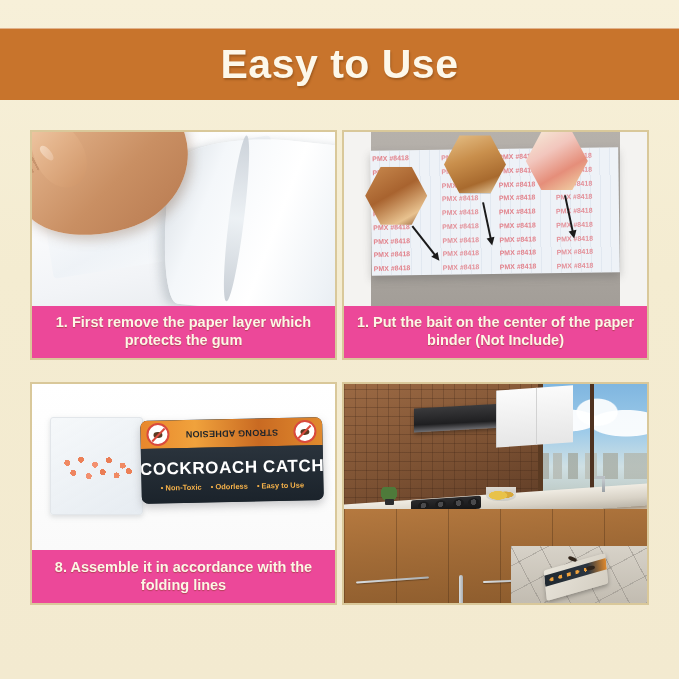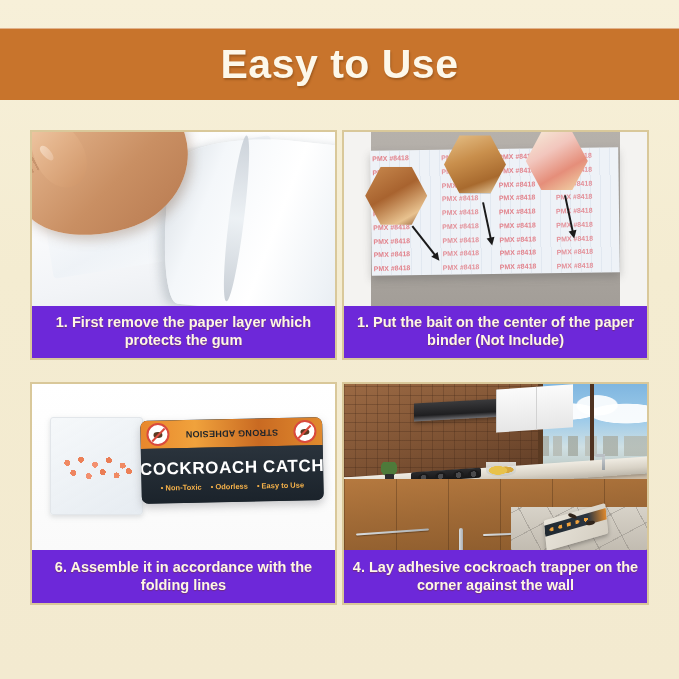--- a/index.html
+++ b/index.html
@@ -67,21 +67,21 @@
     overflow: hidden;
   }
   .step-photo {
     position: relative;
     flex: 1 1 auto;
     overflow: hidden;
     background: #ffffff;
   }
   .step-caption {
     flex: 0 0 auto;
-    background: #6d28d9;
+    background: #ec4899;
     color: #fdf6e6;
     font-size: 14.5px;
     font-weight: bold;
     line-height: 1.28;
     text-align: center;
     padding: 7px 8px 8px 8px;
     text-shadow: 0 1px 1px rgba(110,55,12,0.45);
     box-sizing: border-box;
   }
   .cap-row2 { padding-top: 8px; }
@@ -572,21 +572,21 @@
           <div class="pack-bottom">
             <div class="pack-title">COCKROACH CATCH</div>
             <div class="pack-bullets">
               <span>Non-Toxic</span>
               <span>Odorless</span>
               <span>Easy to Use</span>
             </div>
           </div>
         </div>
       </div>
-      <div class="step-caption cap-row2">6. Assemble it in accordance with the folding lines</div>
+      <div class="step-caption cap-row2">8. Assemble it in accordance with the folding lines</div>
     </div>
 
     <div class="step-card">
       <div class="step-photo p4">
         <div class="k-wall"></div>
         <div class="k-window">
           <div class="k-clouds"></div>
           <div class="k-city"></div>
           <div class="k-window-mullion"></div>
         </div>
@@ -610,17 +610,16 @@
           <div class="k-handle h5"></div>
         </div>
         <div class="k-floor"></div>
         <div class="k-trap">
           <div class="k-trap-band"></div>
           <div class="k-trap-dots"></div>
         </div>
         <div class="k-roach r1"></div>
         <div class="k-roach r2"></div>
       </div>
-      <div class="step-caption cap-row2">4. Lay adhesive cockroach trapper on the corner against the wall</div>
     </div>
 
   </div>
 </div>
 
 </body></html>

